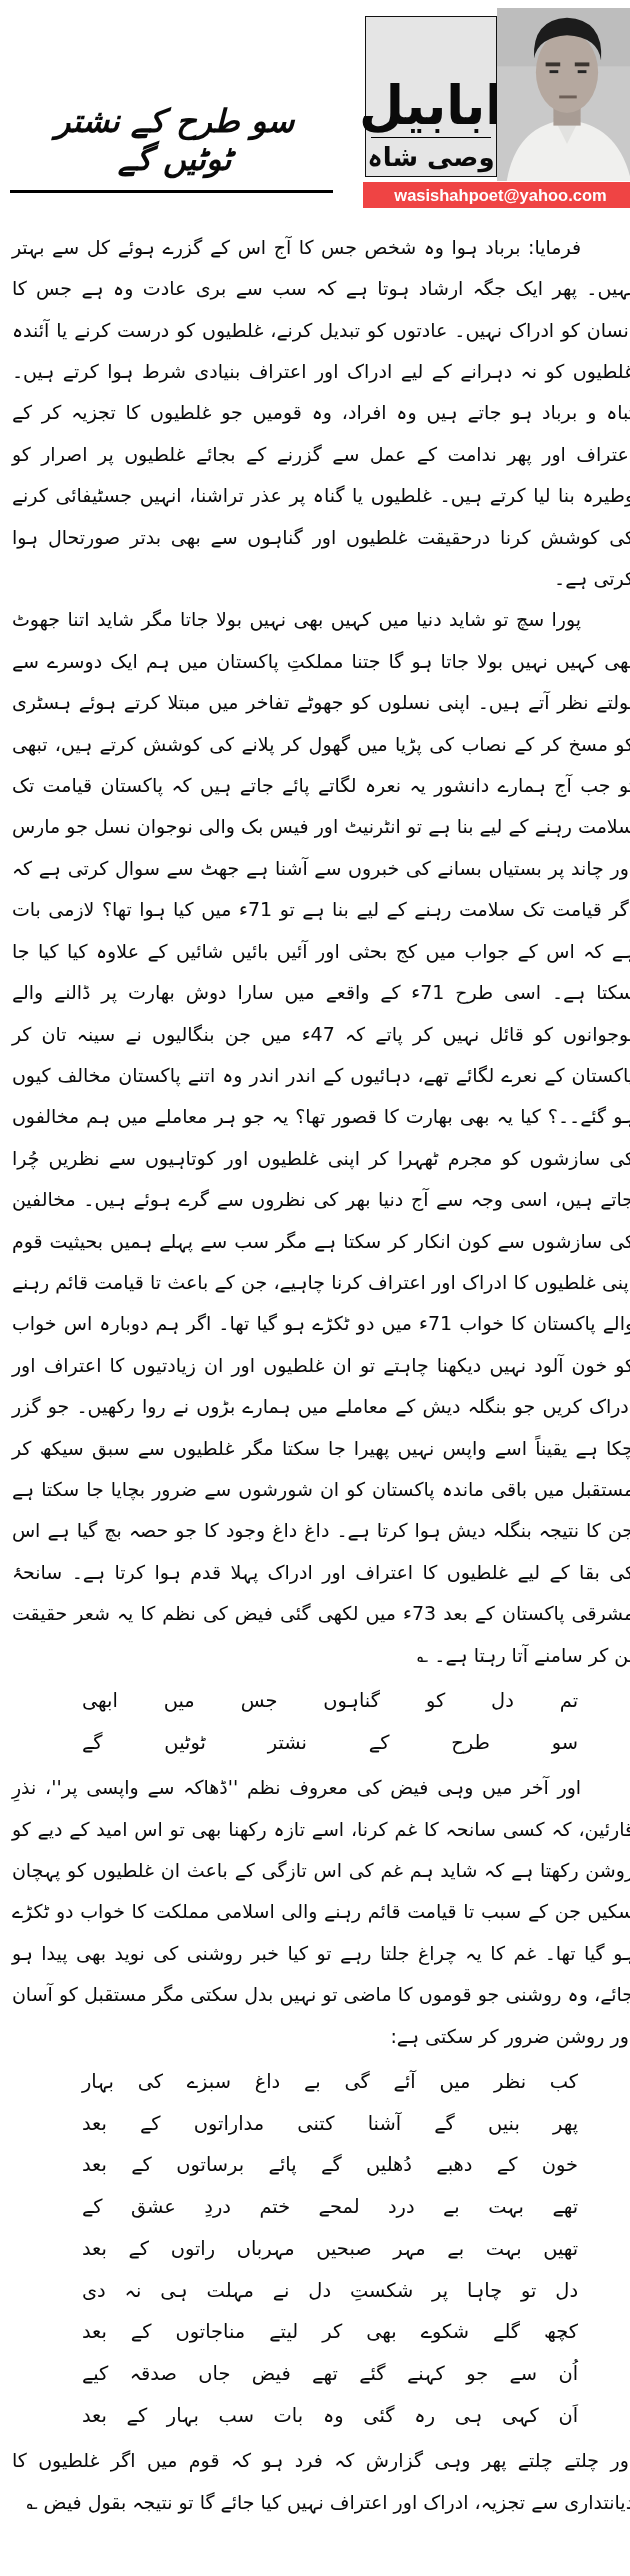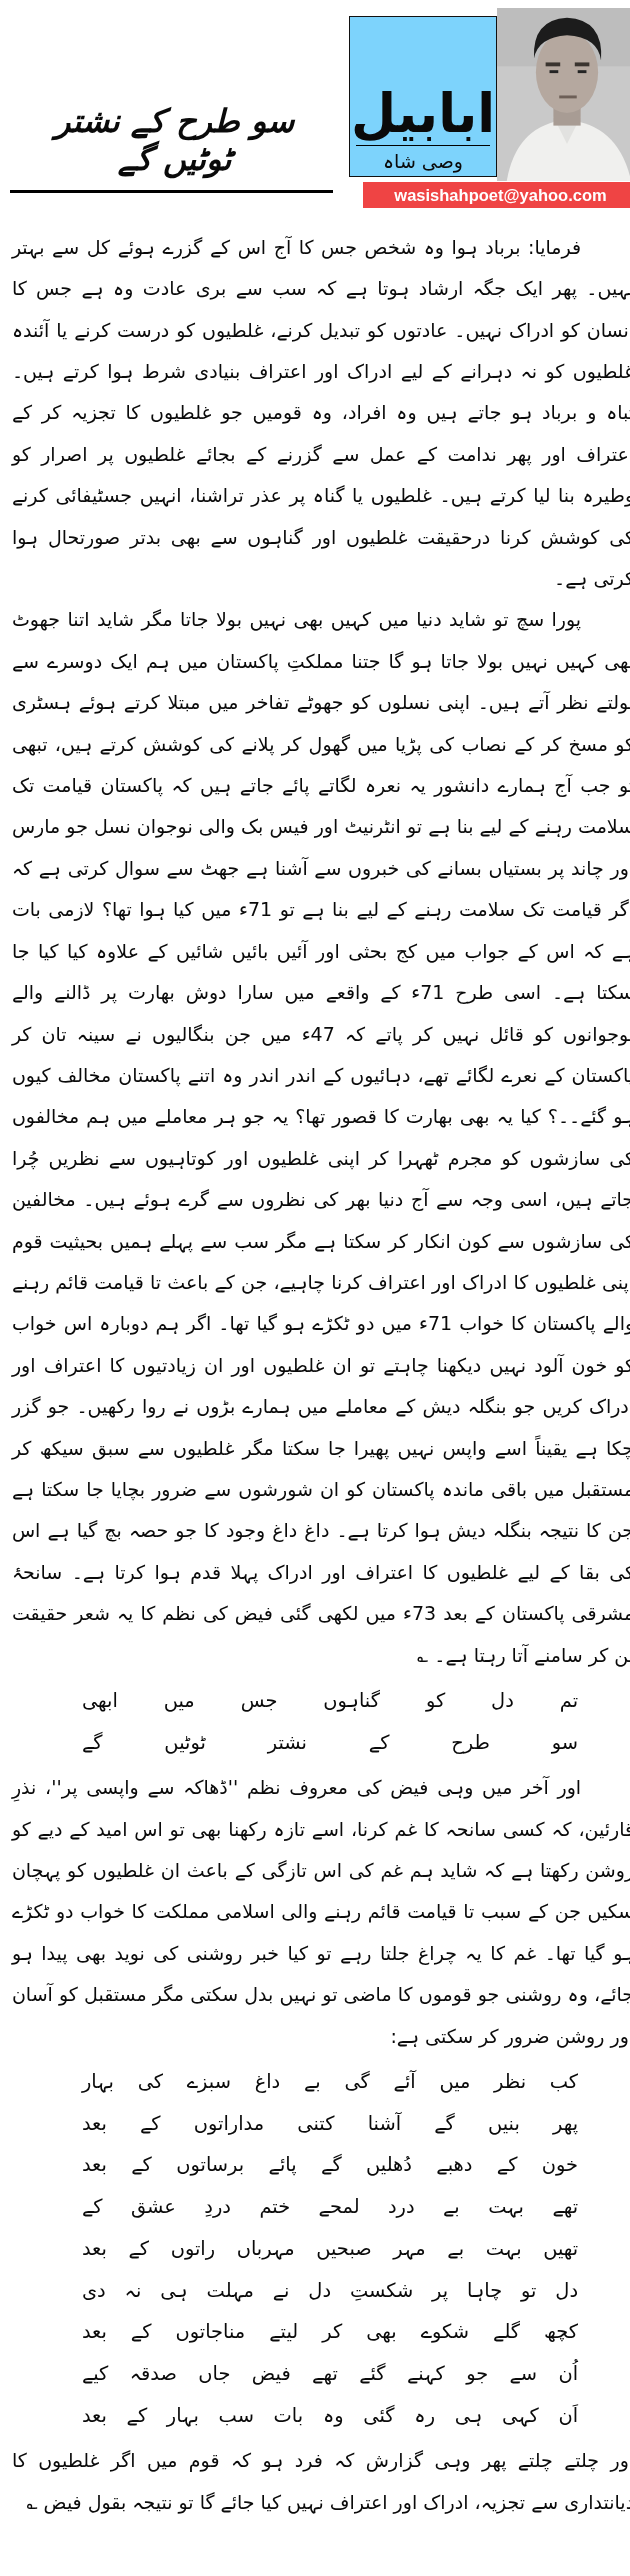--- a/index.html
+++ b/index.html
@@ -9,31 +9,31 @@
   
   .header{position:relative;height:221px;}
   .title{
     position:absolute;left:1.9px;top:81px;width:310px;
     direction:rtl;text-align:center;
     font-size:32px;font-weight:bold;font-style:italic;
     border-bottom:3.9px solid #000;padding:0 3.9px 11.6px 9.7px;
     font-family:"DejaVu Sans","DejaVu Serif",sans-serif;
   }
   .logo-box{
-    position:absolute;right:141px;top:15.5px;width:148px;height:161px;
-    border:1.9px solid #111;background:#7dd3fc;
+    position:absolute;right:141px;top:15.5px;width:132px;height:161px;
+    border:1.9px solid #111;background:#e5e5e5;
     display:flex;flex-direction:column;align-items:center;justify-content:flex-end;
     box-sizing:border-box;padding-bottom:1.9px;
   }
   .logo-text{
     direction:rtl;font-size:52px;font-weight:bold;line-height:1.0;
     letter-spacing:-1.9px;transform:scaleY(1.05);
   }
   .logo-divider{width:92%;border-top:1.9px solid #000;margin:5.8px 0 3.9px 0;}
-  .author-name{direction:rtl;font-size:19px;font-weight:normal;padding-bottom:1.9px;}
+  .author-name{direction:rtl;font-size:26px;font-weight:bold;padding-bottom:1.9px;}
   .photo{
     position:absolute;right:0;top:7.8px;width:141px;height:173px;
     background:#cfcfcf;overflow:hidden;
   }
   .email-bar{
     position:absolute;right:0;top:182px;width:275px;height:26px;
     text-align:center;font-size:16.5px;font-weight:bold;line-height:26px;
     font-family:"Liberation Sans","DejaVu Sans",sans-serif;
   }
 

